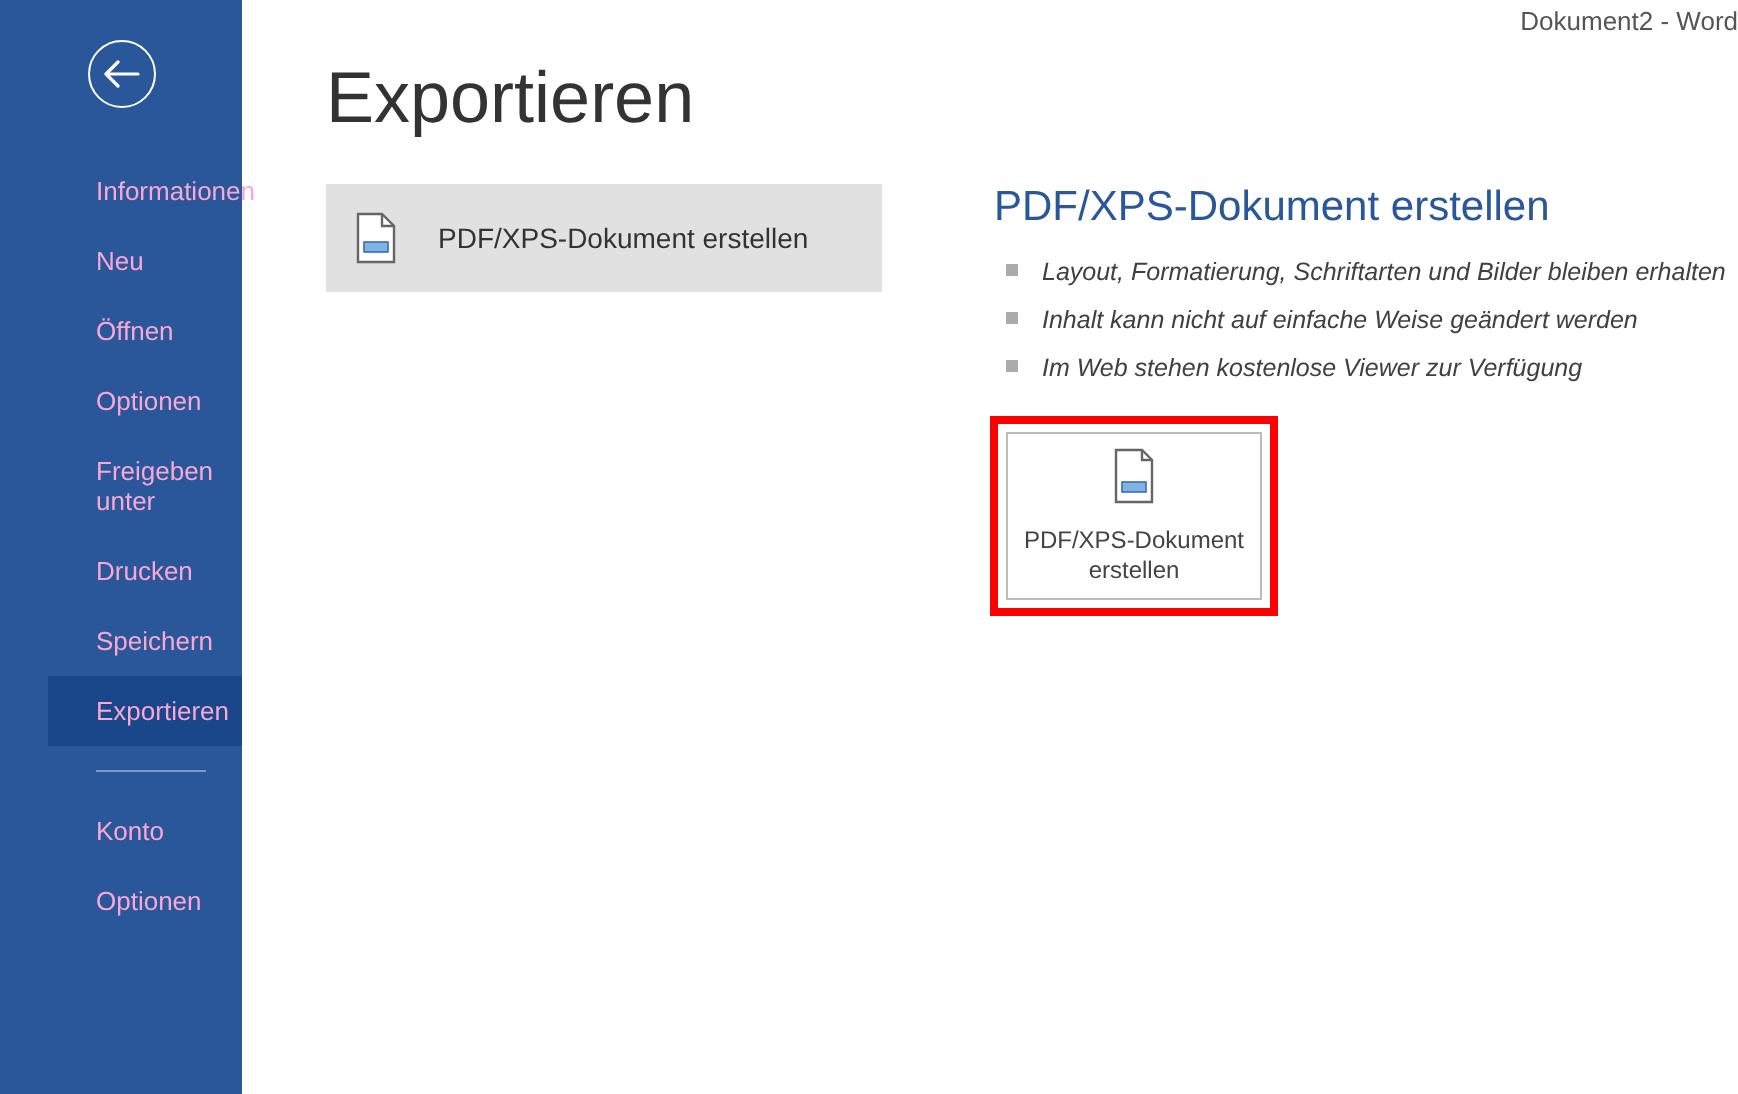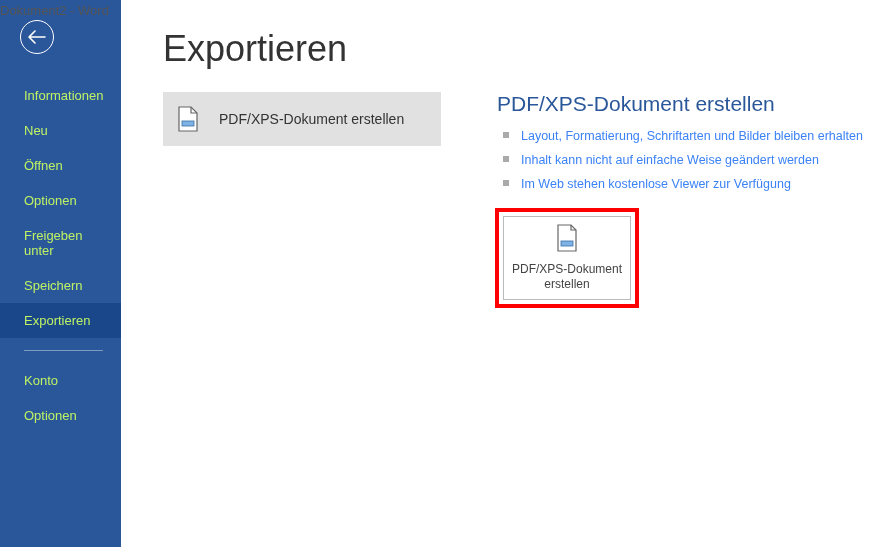--- a/index.html
+++ b/index.html
@@ -9,33 +9,34 @@
   width: 869px;
   height: 547px;
   overflow: hidden;
   display: flex;
   color: #333;
 }
 .titlebar {
   position: absolute;
   top: 0; left: 0; right: 0;
   height: 28px;
-  text-align: left;
+  text-align: right;
   font-size: 13px;
   color: #555;
   line-height: 22px;
 }
 .sidebar {
   width: 121px;
   background: #2A579A;
-  color: #bef264;
+  color: #f9a8d4;
   display: flex;
   flex-direction: column;
   padding-top: 20px;
   font-size: 13px;
+  padding-left: 24px;
 }
 .back-btn {
   width: 34px; height: 34px;
   border: 1.5px solid #fff;
   border-radius: 50%;
   margin: 0 0 24px 20px;
   display: flex;
   align-items: center;
   justify-content: center;
   cursor: pointer;
@@ -99,24 +100,25 @@
   color: #2A579A;
   font-size: 21px;
   font-weight: 400;
   margin-bottom: 8px;
 }
 .bullet-list {
   list-style: none;
 }
 .bullet-list li {
   font-size: 12.5px;
-  color: #3b82f6;
+  color: #404040;
   padding: 2px 0 2px 24px;
   position: relative;
   line-height: 1.6;
+  font-style: italic;
 }
 .bullet-list li::before {
   content: "";
   position: absolute;
   left: 6px; top: 8px;
   width: 6px; height: 6px;
   background: #aaa;
 }
 .highlight-box {
   border: 4px solid #FF0000;
@@ -155,20 +157,21 @@
   <div class="back-btn">
     <svg width="18" height="14" viewBox="0 0 18 14">
       <path d="M7 1 L1 7 L7 13 M1 7 H17" stroke="#fff" stroke-width="1.6" fill="none" stroke-linecap="round" stroke-linejoin="round"></path>
     </svg>
   </div>
   <div class="nav-item"><span>Informationen</span></div>
   <div class="nav-item"><span>Neu</span></div>
   <div class="nav-item"><span>Öffnen</span></div>
   <div class="nav-item"><span>Optionen</span></div>
   <div class="nav-item"><span>Freigeben unter</span></div>
+  <div class="nav-item"><span>Drucken</span></div>
   <div class="nav-item"><span>Speichern</span></div>
   <div class="nav-item selected"><span>Exportieren</span></div>
   <div class="nav-divider"></div>
   <div class="nav-item"><span>Konto</span></div>
   <div class="nav-item"><span>Optionen</span></div>
 </div>
 
 <div class="main">
   <h1 class="page-title">Exportieren</h1>
 

